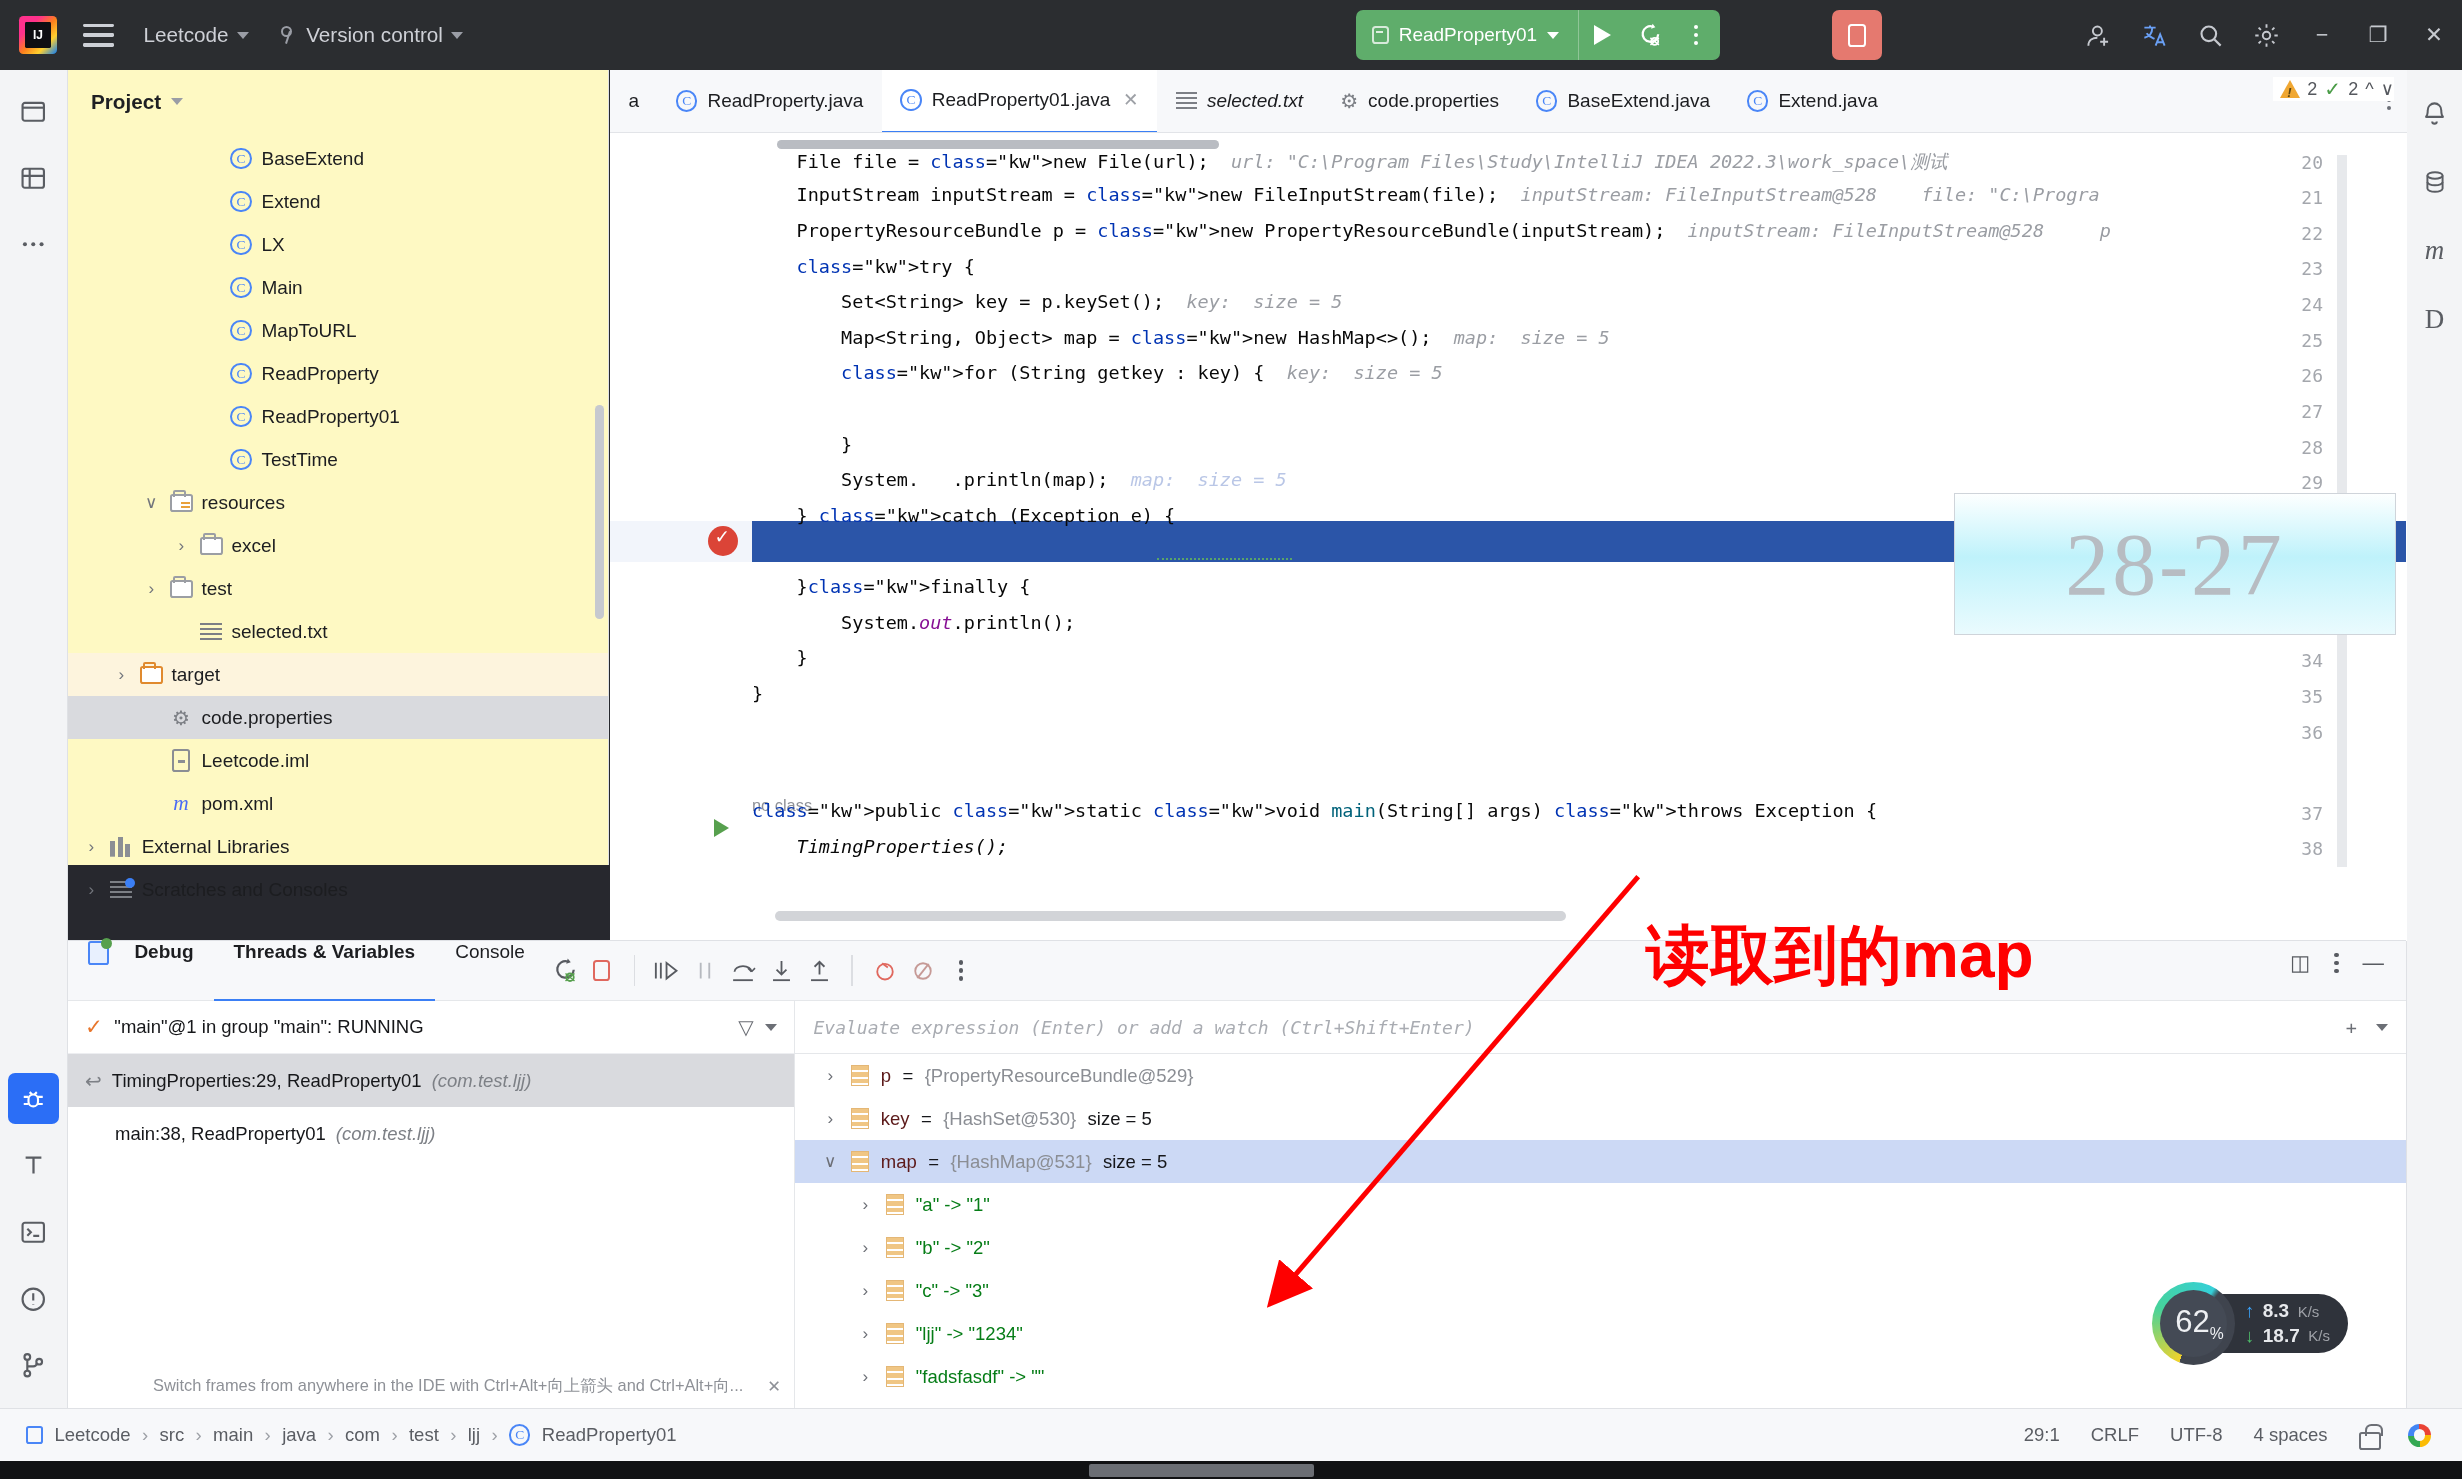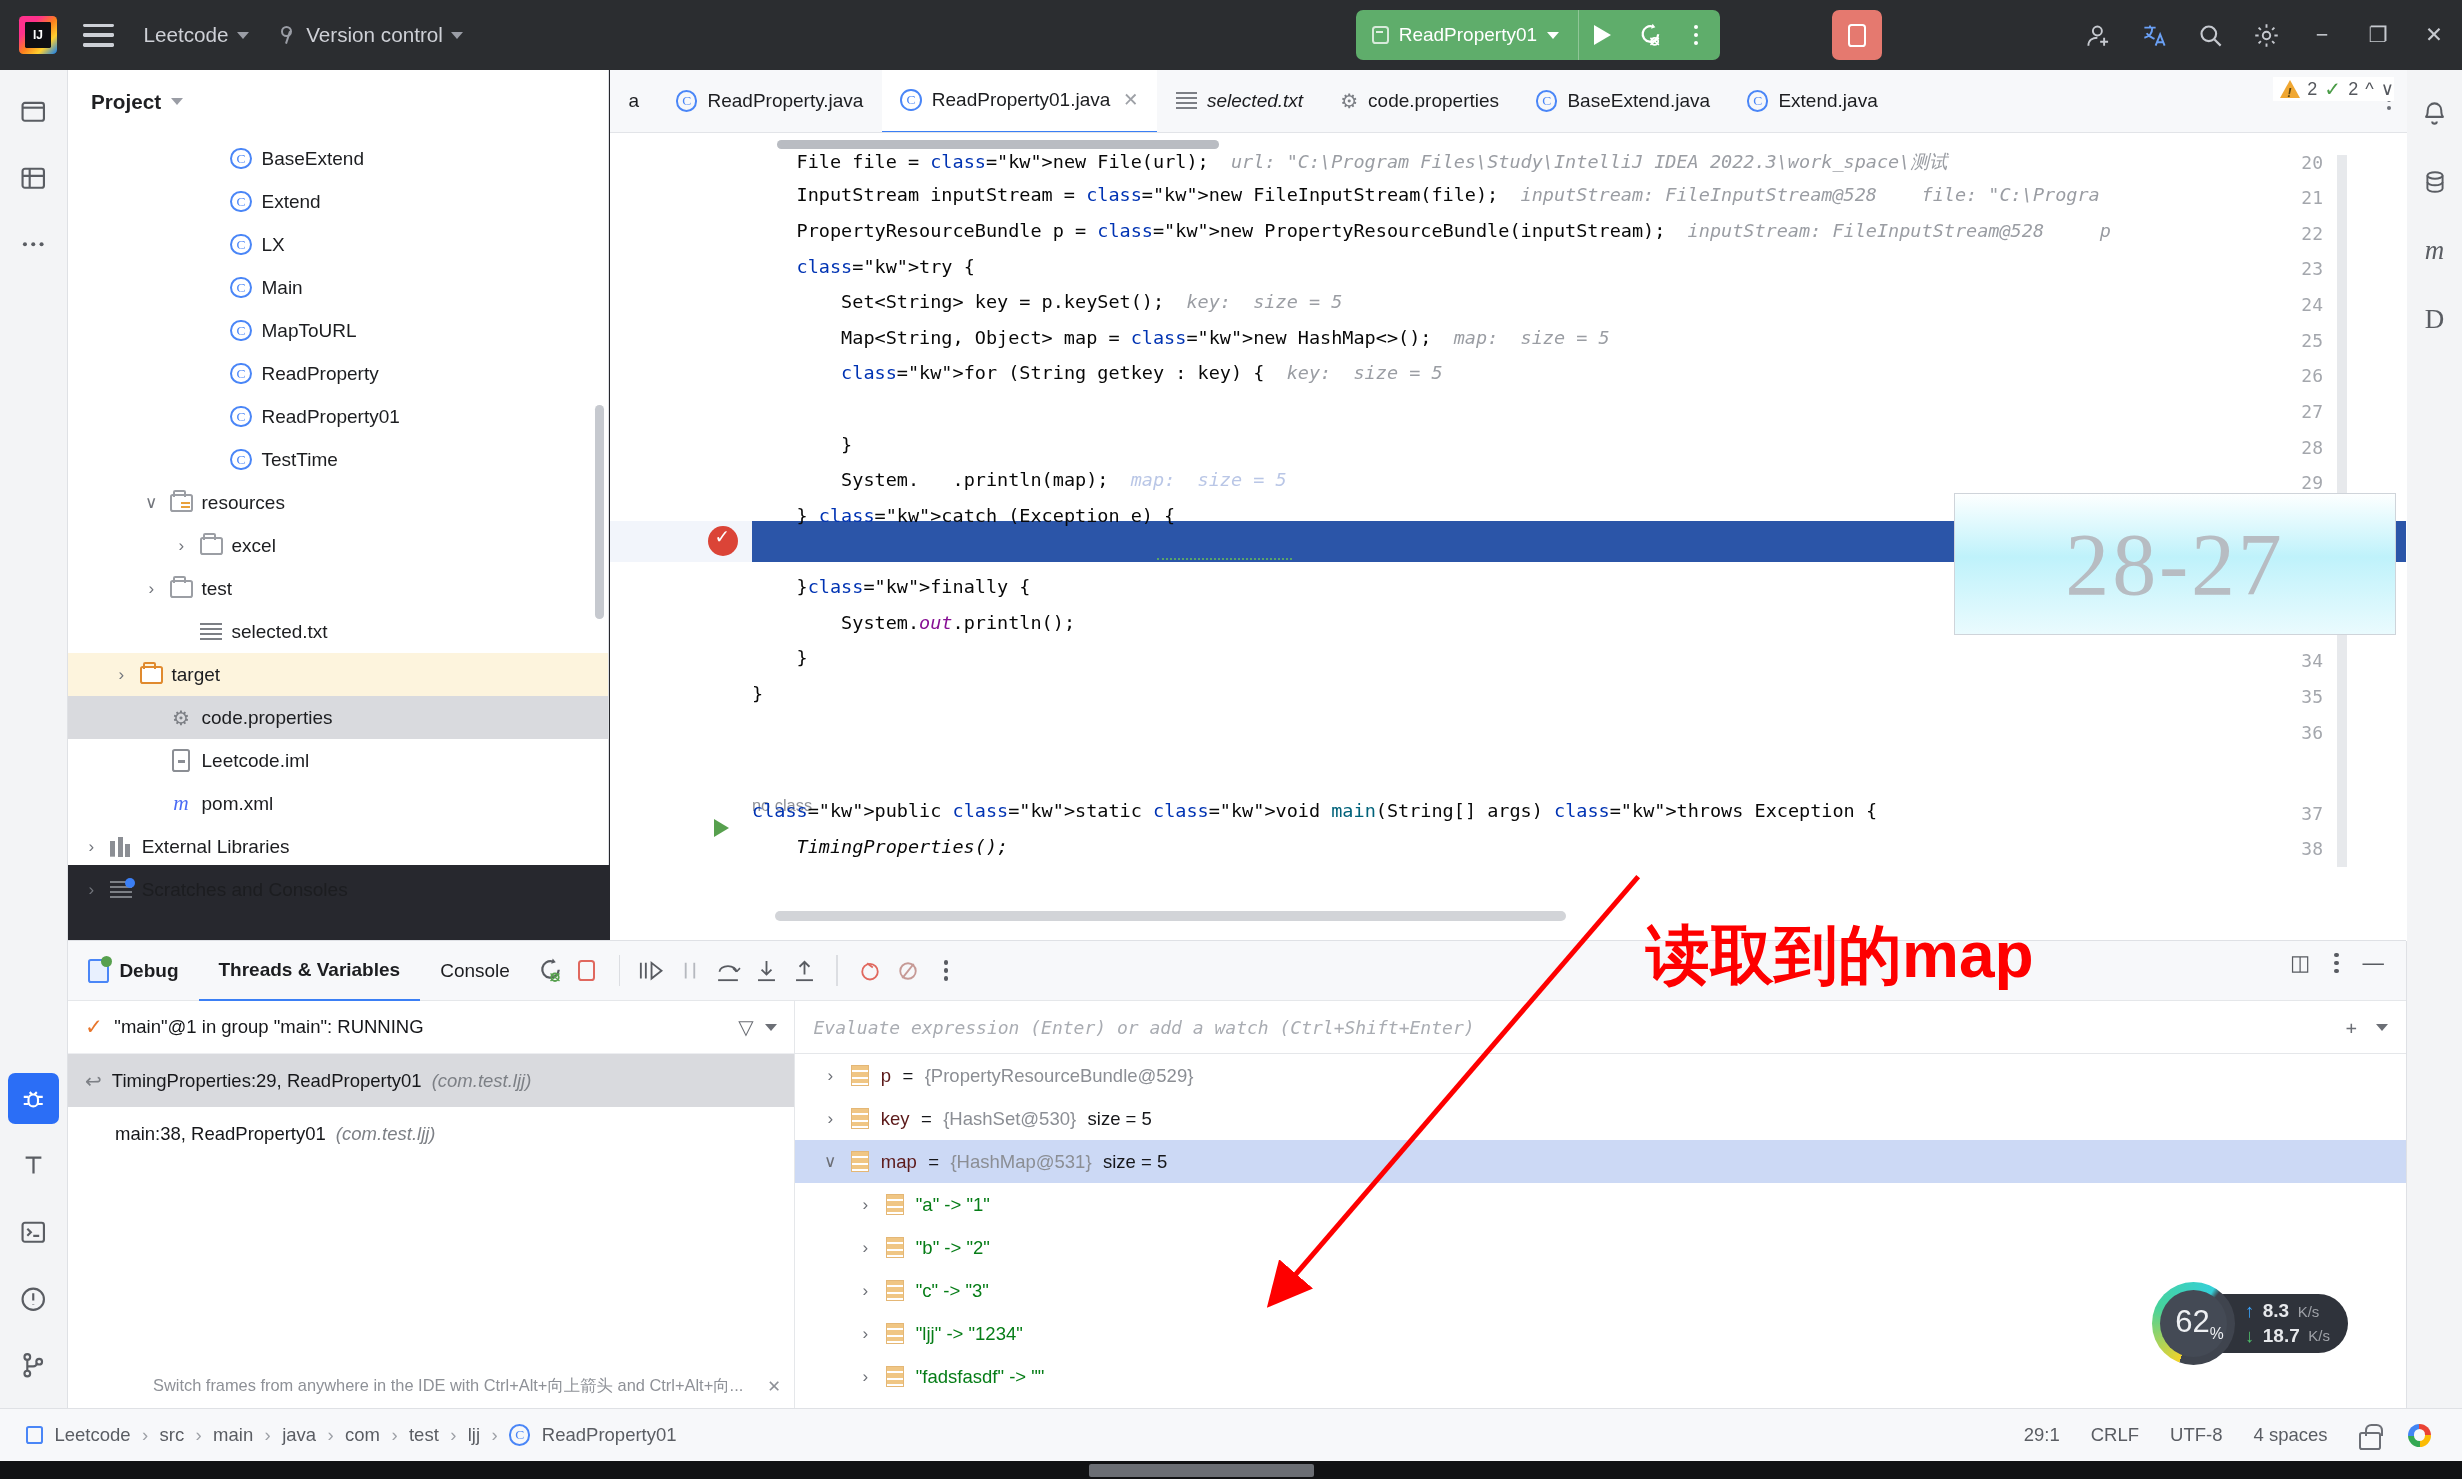--- a/index.html
+++ b/index.html
@@ -81,21 +81,21 @@
   .rightbar {
     position:absolute; right:0; top:70px; width:56px; height:1338px;
     background:#f3f4f6; border-left:0.7px solid #dfe1e5;
     display:flex; flex-direction:column; align-items:center;
   }
   .rb-ico { width:46px;height:50px;margin-top:18.5px;display:flex;align-items:center;justify-content:center;color:#5a5d63;font-size:21.4px; }
 
   
   .project {
     position:absolute; left:68px; top:70px; width:541px; height:795px;
-    background:#ffffff; border-right:0.7px solid #dfe1e5;
+    background:#fef9c3; border-right:0.7px solid #dfe1e5;
   }
   .proj-head {
     height:63px; display:flex; align-items:center; gap:10px; padding-left:23px;
     font-size:20.7px; color:#1f2023; font-weight:600;
   }
   .tree { padding-top: 4.3px; font-size:19px; color:#1c1d20; }
   .tr {
     height:43px; display:flex; align-items:center; gap:8.5px; position:relative;
     padding-right:14.2px;
   }
@@ -174,21 +174,21 @@
 
   .inspect-bar { position:absolute; right:68px; top:77px; display:flex; align-items:center; gap:7.1px; font-size:18px; color:#55585e; z-index:7; background:#fff; padding-left:7.1px; }
   .warn-tri { width:0;height:0;border-left:10.7px solid transparent;border-right:10.7px solid transparent;border-bottom:18.5px solid #f0a732; position:relative; }
   .warn-tri:after{content:"!";position:absolute;left:-2.8px;top:5px;color:#5a4412;font-size:13px;font-family:"Liberation Sans",sans-serif;font-weight:bold;}
   .chk-g { color:#4a9c47; font-size:20px; }
   .vertscroll-code { position:absolute; right:60px; top:85px; width:10px; height:712px; background:#e7e9ec; z-index:5; }
 
   
   .debug { position:absolute; left:68px; top:940px; width:2338px; height:467px; background:#fff; border-top:0.7px solid #dfe1e5; }
   .dbg-toolbar { height:60px; display:flex; align-items:center; gap:0; background:#f7f8fa; border-bottom:0.7px solid #e5e7ea; }
-  .dbg-tab { display:flex; align-items:center; gap:10px; padding:0 20px; height:60px; font-size:19px; color:#1c1d20; }
+  .dbg-tab { display:flex; align-items:flex-start; gap:25px; padding:0 20px; height:60px; font-size:19px; color:#1c1d20; }
   .dbg-tab.active { font-weight:600; border-bottom:2.8px solid #3b7ff5; }
   .dbgicon { width:21.4px;height:24px;border:2.1px solid #4a86f7;border-radius:2.8px;position:relative;background:#e8f0fe; }
   .dbgicon:after{content:"";position:absolute;right:-5px;top:-5px;width:11.4px;height:11.4px;border-radius:50%;background:#57a04e;}
   .sep-v { width:1.4px; height:31px; background:#dcdee2; margin:0 13px; }
   .t-ico { width:38px;height:38px;display:flex;align-items:center;justify-content:center;color:#585b61;font-size:20px; }
   .t-ico.red { color:#e0685e; }
   .t-ico.gray { color:#b6b9bf; }
 
   .dbg-body { display:flex; height:408px; }
   .frames { width:727px; border-right:0.7px solid #e5e7ea; background:#fff; }

